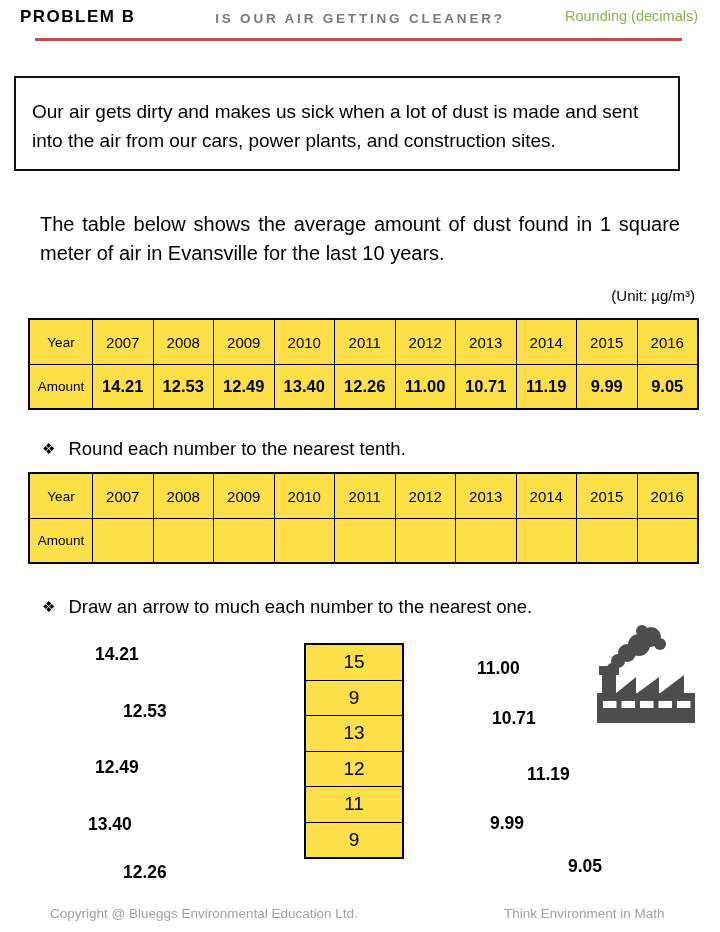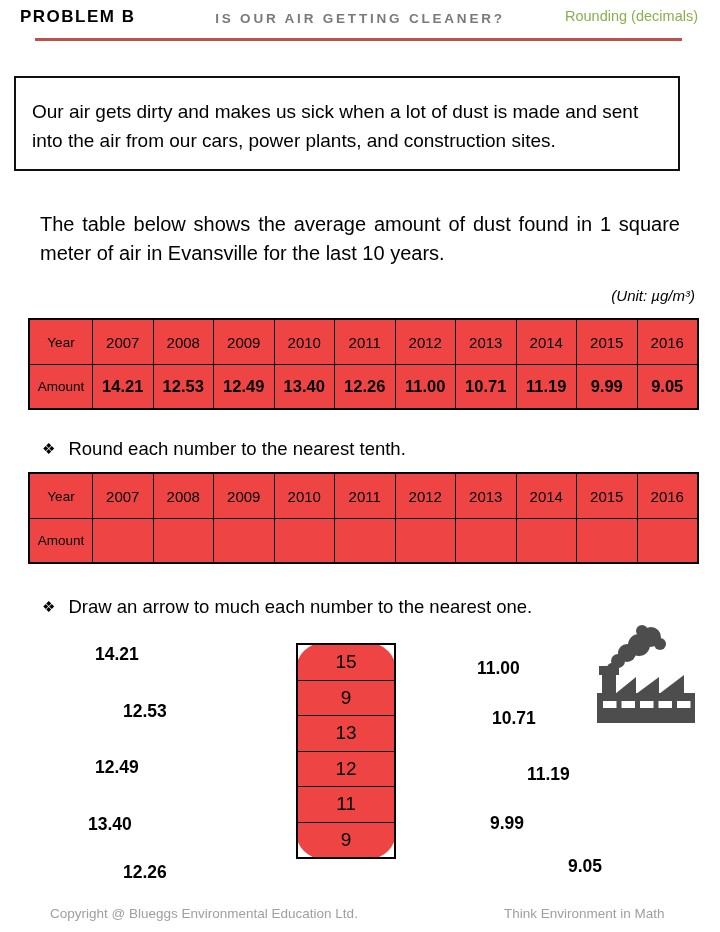--- a/index.html
+++ b/index.html
@@ -13,42 +13,42 @@
   .topic-tag{position:absolute;right:22px;top:8px;font-size:14.5px;color:#8bae4f;}
   .accent-line{position:absolute;left:35px;top:38px;width:647px;height:3px;background:#c0504d;}
 
   
   .intro-box{position:absolute;left:14px;top:76px;width:666px;height:95px;box-sizing:border-box;
              border:2.5px solid #111;padding:19px 17px 0 16px;font-size:19px;line-height:1.55;}
 
   
   .description{position:absolute;left:40px;top:210px;width:640px;font-size:20px;line-height:1.45;
                text-align:justify;}
-  .unit-label{position:absolute;right:25px;top:287px;font-size:15px;font-style:italic;}
-
-  
-  table.grid{border-collapse:collapse;table-layout:fixed;background:#ef4444;border:2.5px solid #000;}
+  .unit-label{position:absolute;right:25px;top:287px;font-size:15px;}
+
+  
+  table.grid{border-collapse:collapse;table-layout:fixed;background:#fde047;border:2.5px solid #000;}
   table.grid td{border:1.5px solid #000;text-align:center;vertical-align:middle;padding:0;}
   .tbl1{position:absolute;left:28px;top:318px;}
   .tbl2{position:absolute;left:28px;top:472px;}
   td.lbl{width:62px;font-size:13.5px;}
   td.yr{width:59.5px;font-size:15px;}
   .tbl1 tr.r1 td,.tbl2 tr.r1 td{height:44px;}
   .tbl1 tr.r2 td,.tbl2 tr.r2 td{height:43px;}
   td.amt{font-weight:bold;font-size:16.5px;}
 
   
   .task{position:absolute;left:42px;font-size:18.5px;}
   .task .bullet{font-size:15px;margin-right:13px;position:relative;top:-1px;}
   .task1{top:438px;}
   .task2{top:596px;}
 
   
   .match-num{position:absolute;font-weight:bold;font-size:17.5px;}
-  .ladder{position:absolute;left:296px;top:643px;border-radius:27px;}
+  .ladder{position:absolute;left:304px;top:643px;}
   .ladder td{width:96px;height:34.5px;font-size:19px;}
 
   .factory{position:absolute;left:595px;top:620px;}
 
   
   .footer-text{position:absolute;top:906px;font-size:13.5px;color:#9f9f9f;}
   .copyright{left:50px;}
   .slogan{left:504px;}
 </style>
 </head>

